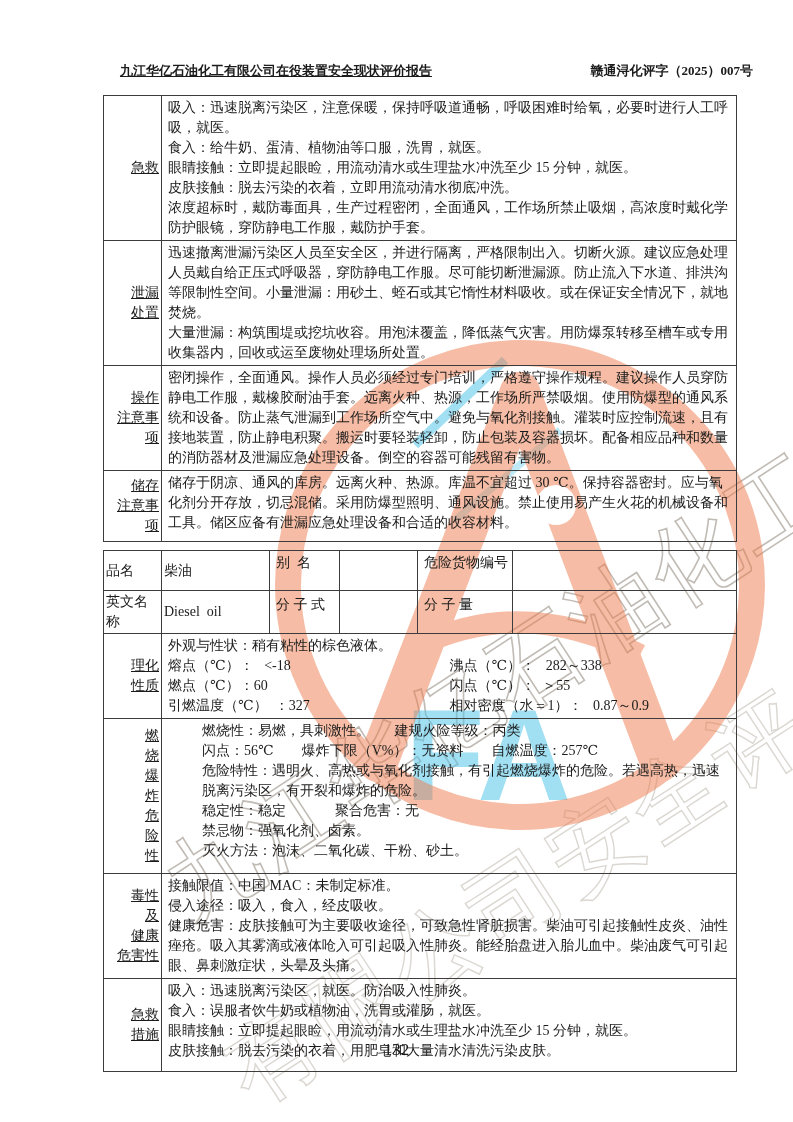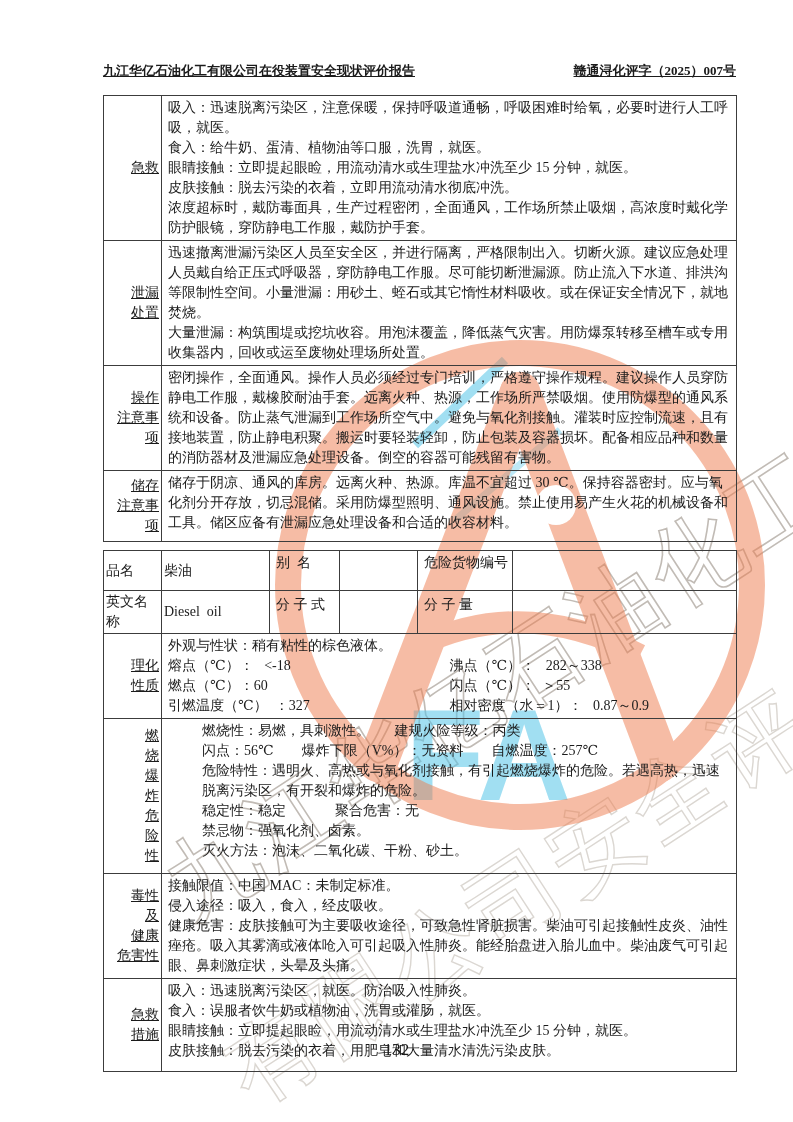--- a/index.html
+++ b/index.html
@@ -10,26 +10,26 @@
     color:#1b1b1b;
     position:relative;
     overflow:hidden;
   }
   .page{position:absolute;left:0;top:0;width:793px;height:1122px;}
   
   .watermark{position:absolute;left:0;top:0;width:793px;height:1122px;z-index:1;pointer-events:none;}
   
   .content{position:absolute;left:0;top:0;width:793px;height:1122px;z-index:2;}
   .hdr{
-    position:absolute;top:62px;left:103px;width:633px;
+    position:absolute;top:62px;left:120px;width:633px;
     display:flex;justify-content:space-between;align-items:center;
     font-size:13px;font-weight:bold;
   }
   .hdr .left{text-decoration:underline;}
-  .hdr .right{text-decoration:underline;}
+  .hdr .right{}
   table{border-collapse:collapse;table-layout:fixed;background:transparent;}
   td{
     border:1.5px solid #3c3c3c;
     font-size:14px;line-height:20px;
     padding:2px 5px 2px 6px;
     vertical-align:middle;
     background:transparent;
     word-break:break-all;
   }
   .t1{position:absolute;left:103px;top:95px;width:633px;}

